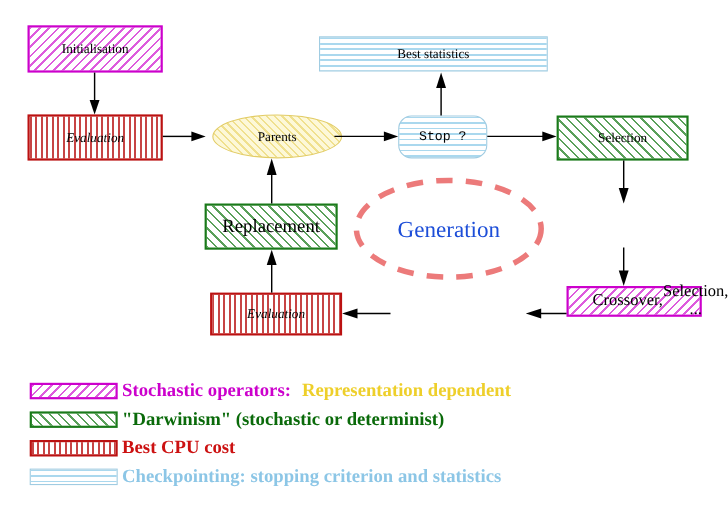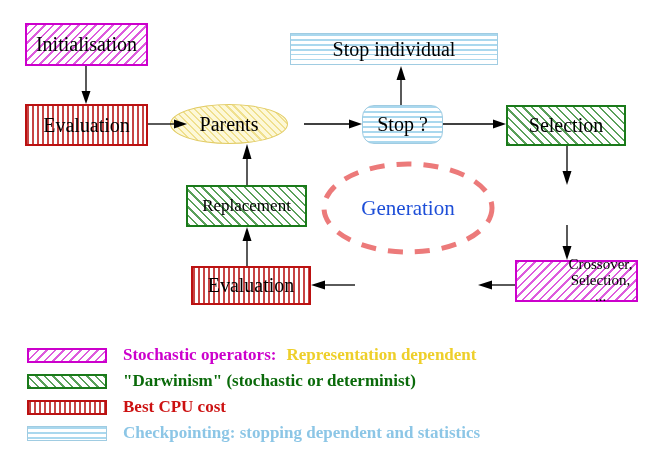--- a/index.html
+++ b/index.html
@@ -12,50 +12,51 @@
     box-sizing:border-box;color:#000;text-align:center;line-height:1.05;
   }
   
   .hatch-magenta{
     border:2px solid #cc00cc;background-color:#fff;
     background-image:repeating-linear-gradient(135deg,#dd5cdd 0 1.6px,transparent 1.6px 6px);
   }
   .stripe-red{
     border:2px solid #bb1111;background-color:#fff;
     background-image:repeating-linear-gradient(90deg,#c74444 0 1.8px,transparent 1.8px 5px);
+    font-style:italic;
   }
   .hatch-green{
     border:2px solid #1a7a1a;background-color:#fff;
     background-image:repeating-linear-gradient(45deg,#5aa05a 0 1.5px,transparent 1.5px 6px);
     text-align:center;
   }
   .stripe-cyan{
     border:1.5px solid #a0cce2;background-color:#fff;
     background-image:repeating-linear-gradient(180deg,#aad8ee 0 1.5px,transparent 1.5px 5px);
   }
   .ellipse-yellow{
     border:1.5px solid #e2cc66;border-radius:50%;
     background-color:#fdf8d8;
     background-image:repeating-linear-gradient(45deg,#f0e08e 0 1.5px,transparent 1.5px 5px);
   }
-  .rounded{border-radius:12px;}
-  .fs20{font-size:20px;}
+  .rounded{border-radius:12px;font-family:Liberation Mono, monospace;}
+  .fs20{font-size:12px;}
   .fs17{font-size:17px;font-family:Liberation Serif, serif;}
   .fs15{font-size:15px;}
   #generation-label{
     position:absolute;left:323px;top:163px;width:170px;height:90px;
     display:flex;align-items:center;justify-content:center;
     color:#1d4ed8;font-size:21px;
   }
   svg.overlay{position:absolute;left:0;top:0;pointer-events:none;}
   .arrow-line{stroke:#000;stroke-width:1.3;}
   .arrow-head{fill:#000;}
   
   .legend-row{
-    position:absolute;left:27px;display:flex;align-items:center;gap:16px;height:18px;
+    position:absolute;left:27px;display:flex;align-items:center;gap:4px;height:18px;
   }
   .legend-swatch{width:80px;height:15px;box-sizing:border-box;flex:0 0 auto;}
   .legend-label{font-size:17px;font-weight:bold;white-space:nowrap;}
   .legend-label .t2{margin-left:10px;}
   .c-magenta{color:#cc00cc;}
   .c-yellow{color:#eecf2a;}
   .c-green{color:#0a6a0a;}
   .c-red{color:#cc1111;}
   .c-cyan{color:#8cc6e6;}
 </style>
@@ -65,38 +66,38 @@
 <div id="canvas">
 
   <div class="node hatch-magenta fs20" style="left:25px;top:23px;width:123px;height:43px;">
     <span>Initialisation</span>
   </div>
 
   <div class="node stripe-red fs20" style="left:25px;top:104px;width:123px;height:42px;">
     <span>Evaluation</span>
   </div>
 
-  <div class="node ellipse-yellow fs20" style="left:170px;top:104px;width:118px;height:40px;text-align:right;">
+  <div class="node ellipse-yellow fs20" style="left:193px;top:104px;width:118px;height:40px;text-align:right;">
     <span>Parents</span>
   </div>
 
   <div class="node stripe-cyan fs20" style="left:290px;top:33px;width:208px;height:32px;">
-    <span>Stop individual</span>
+    <span>Best statistics</span>
   </div>
 
   <div class="node stripe-cyan rounded fs20" style="left:362px;top:105px;width:81px;height:39px;">
     <span>Stop ?</span>
   </div>
 
   <div class="node hatch-green fs20" style="left:506px;top:105px;width:120px;height:41px;">
     <span>Selection</span>
   </div>
 
 
-  <div class="node hatch-magenta fs15" style="left:515px;top:260px;width:123px;height:42px;flex-direction:column;padding-left:48px;">
+  <div class="node hatch-magenta fs15" style="left:515px;top:260px;width:123px;height:28px;flex-direction:row;padding-left:48px;">
     <span>Crossover,</span>
     <span>Selection, ...</span>
   </div>
 
 
   <div class="node stripe-red fs20" style="left:191px;top:266px;width:120px;height:39px;">
     <span>Evaluation</span>
   </div>
 
   <div class="node hatch-green fs17" style="left:186px;top:185px;width:121px;height:42px;">
@@ -168,16 +169,16 @@
     <div class="legend-label c-green">"Darwinism" (stochastic or determinist)</div>
   </div>
 
   <div class="legend-row" style="top:398px;">
     <div class="legend-swatch stripe-red"></div>
     <div class="legend-label c-red">Best CPU cost</div>
   </div>
 
   <div class="legend-row" style="top:424px;">
     <div class="legend-swatch stripe-cyan"></div>
-    <div class="legend-label c-cyan">Checkpointing: stopping dependent and statistics</div>
+    <div class="legend-label c-cyan">Checkpointing: stopping criterion and statistics</div>
   </div>
 
 </div>
 
 </body></html>

